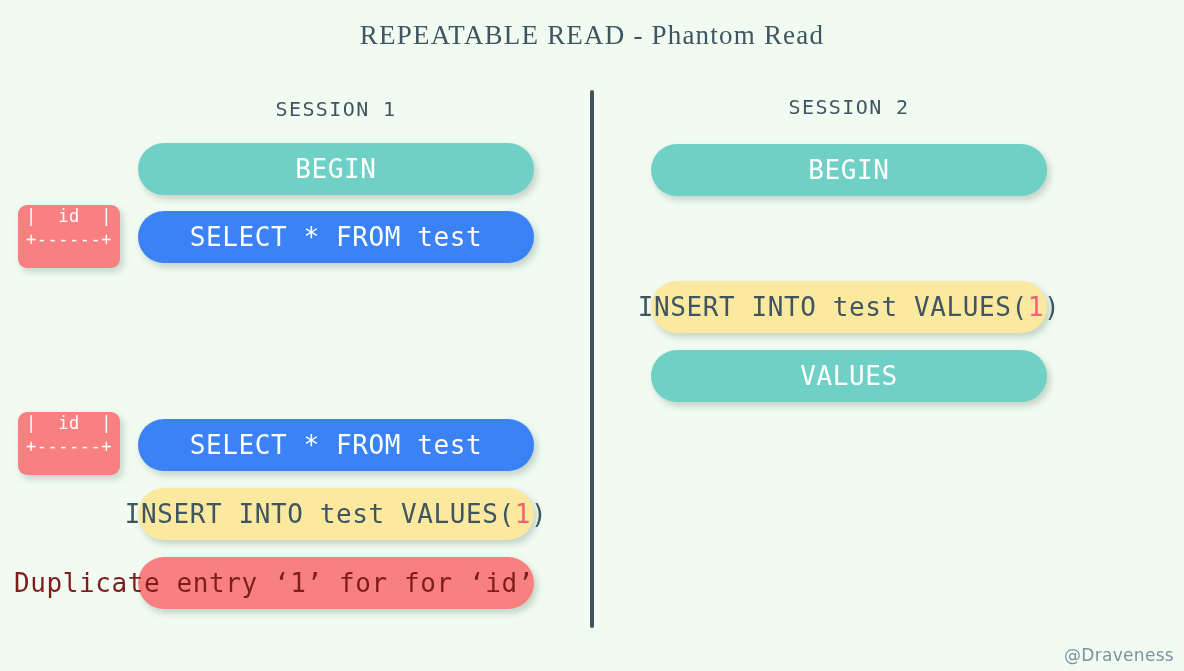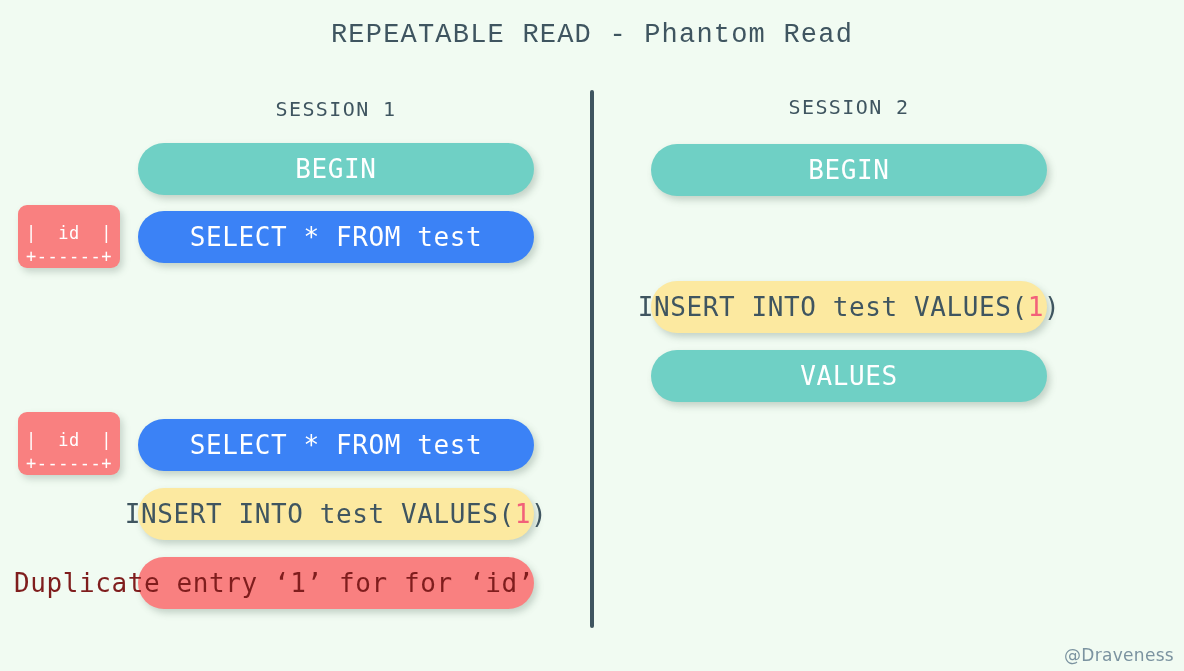--- a/index.html
+++ b/index.html
@@ -24,21 +24,21 @@
   
   .title {
     position: absolute;
     left: 0;
     top: 20px;
     width: 1184px;
     text-align: center;
     font-size: 27px;
     letter-spacing: 1.2px;
     color: #3f5560;
-    font-family: Liberation Mono, monospace;
+    font-family: Liberation Serif, serif;
     white-space: pre;
   }
 
   
   .session-label {
     position: absolute;
     font-size: 20px;
     letter-spacing: 1.4px;
     color: #3f5560;
     text-align: center;
@@ -82,21 +82,21 @@
   
   .result-box {
     position: absolute;
     background: #f98080;
     color: #ffffff;
     border-radius: 9px;
     box-shadow: 3px 4px 7px rgba(90, 115, 100, 0.28);
     display: flex;
     flex-direction: column;
     align-items: center;
-    justify-content: flex-end;
+    justify-content: flex-start;
     font-size: 17px;
     line-height: 1.35;
     letter-spacing: 0.5px;
     white-space: pre;
     font-family: "DejaVu Sans Mono", "Liberation Mono", monospace;
   }
   .result-box .row { display: block; }
 
   
   .watermark {

